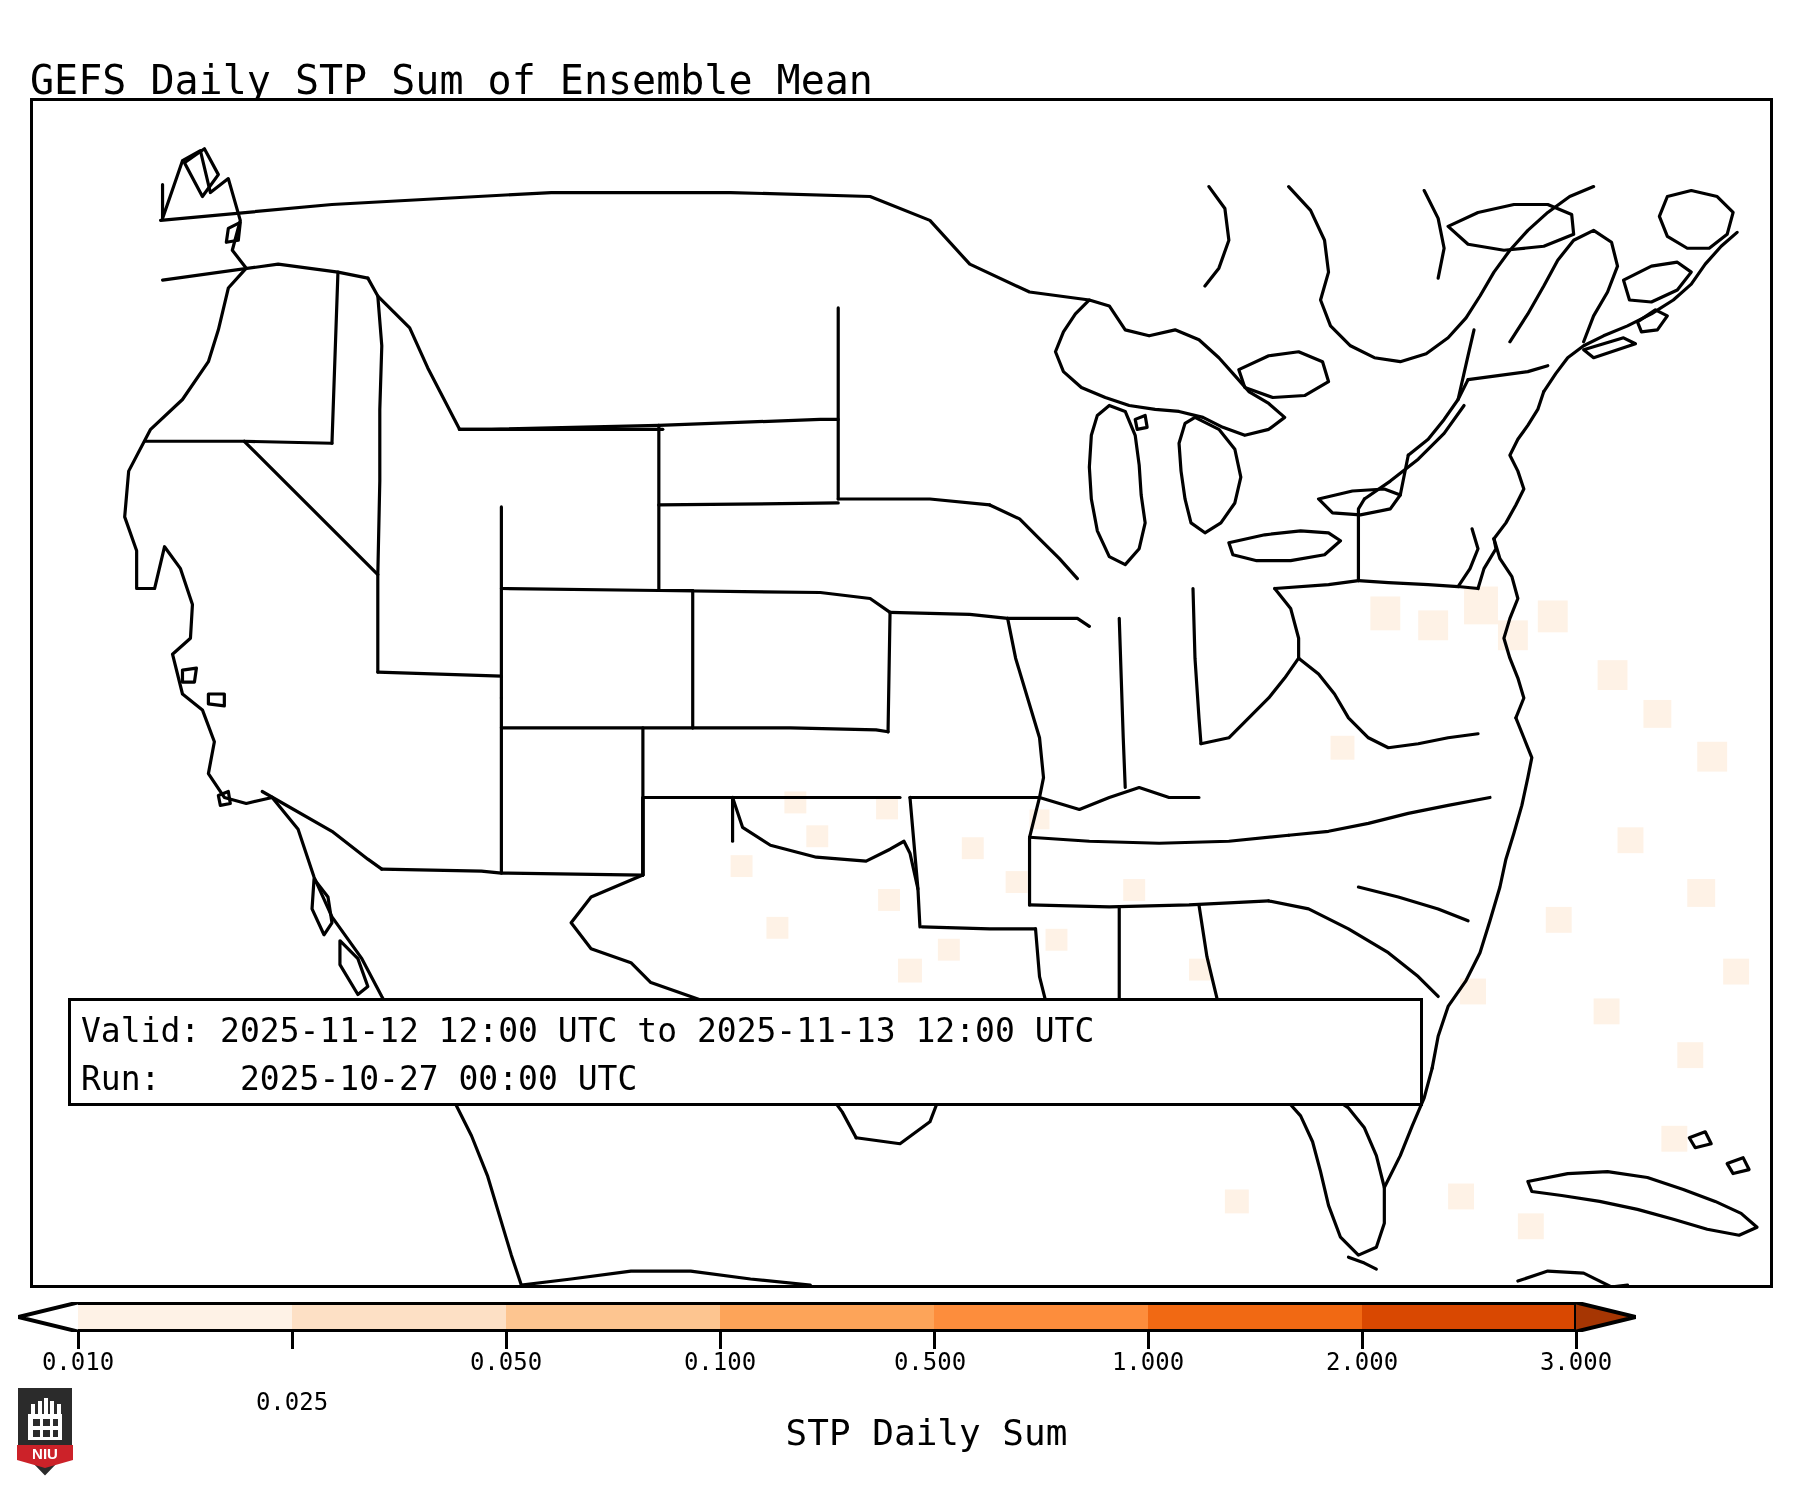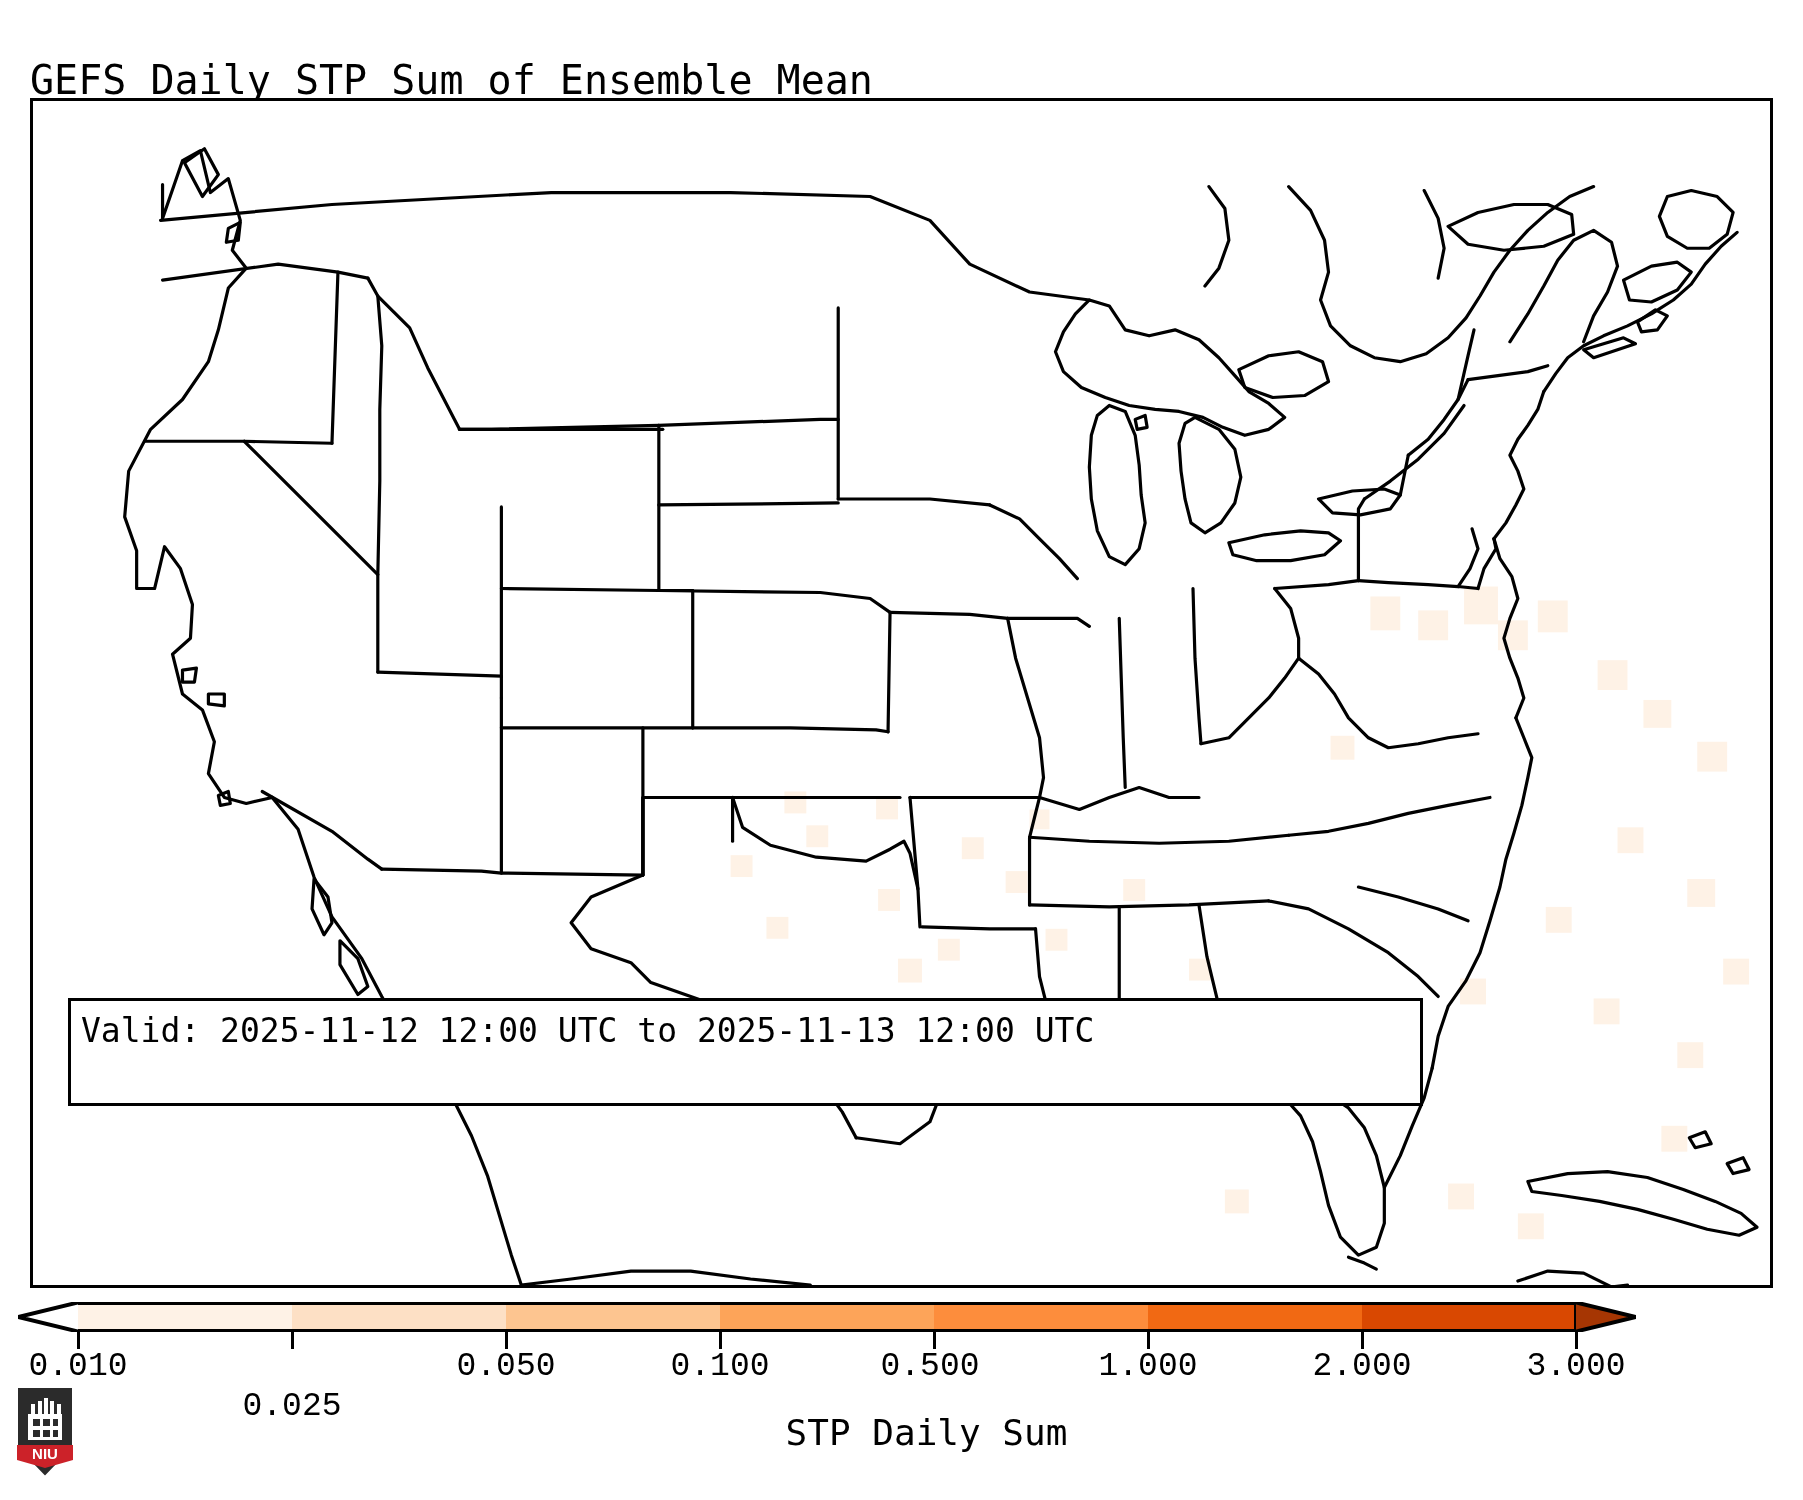--- a/index.html
+++ b/index.html
@@ -53,22 +53,22 @@
     width:62px; height:30px;
   }
   #cbar-right-arrow{
     position:absolute; left:1574px; top:6px;
     width:62px; height:30px;
   }
   .ctick{
     position:absolute; top:36px; width:3px; height:17px; background:#000;
   }
   .clabel{
-    position:absolute; top:1348px; font-size:33px; color:#000;
-    white-space:pre; transform:translateX(-50%); text-align:center;font-family:Liberation Mono, monospace;
+    position:absolute; top:1348px; font-size:24px; color:#000;
+    white-space:pre; transform:translateX(-50%); text-align:center;
   }
   #cbar-title{
     position:absolute; left:0; top:1412px; width:1803px;
     text-align:center; font-size:36px; color:#000; white-space:pre;padding-left:25px;
   }
 
   
   #niu-logo{
     position:absolute; left:14px; top:1384px;
     width:62px; height:96px;
@@ -265,20 +265,21 @@
       <path d="M1700,1068 L1716,1062 L1722,1074 L1706,1078 Z"></path>
       <path d="M1490,1186 L1520,1176 L1556,1178 L1584,1192 L1600,1190"></path>
       <path d="M490,1190 L540,1184 L600,1176 L660,1176 L720,1184 L780,1190"></path>
       <path d="M1320,1162 L1336,1168 L1348,1174"></path>
     </g>
   </svg>
 </div>
 
 <div id="info-box">
   <div class="info-line">Valid: 2025-11-12 12:00 UTC to 2025-11-13 12:00 UTC</div>
+  <div class="info-line">Run:    2025-10-27 00:00 UTC</div>
 </div>
 
 <div id="cbar-wrap">
   <svg id="cbar-left-arrow" viewBox="0 0 62 30" preserveAspectRatio="none">
     <polygon points="62,0 62,30 0,15" fill="#ffffff" stroke="#000000" stroke-width="4" stroke-linejoin="round"></polygon>
   </svg>
   <div id="cbar-bar">
       <div class="cband" style="background: rgb(254, 242, 230);"></div>
       <div class="cband" style="background: rgb(253, 224, 197);"></div>
       <div class="cband" style="background: rgb(253, 197, 144);"></div>

